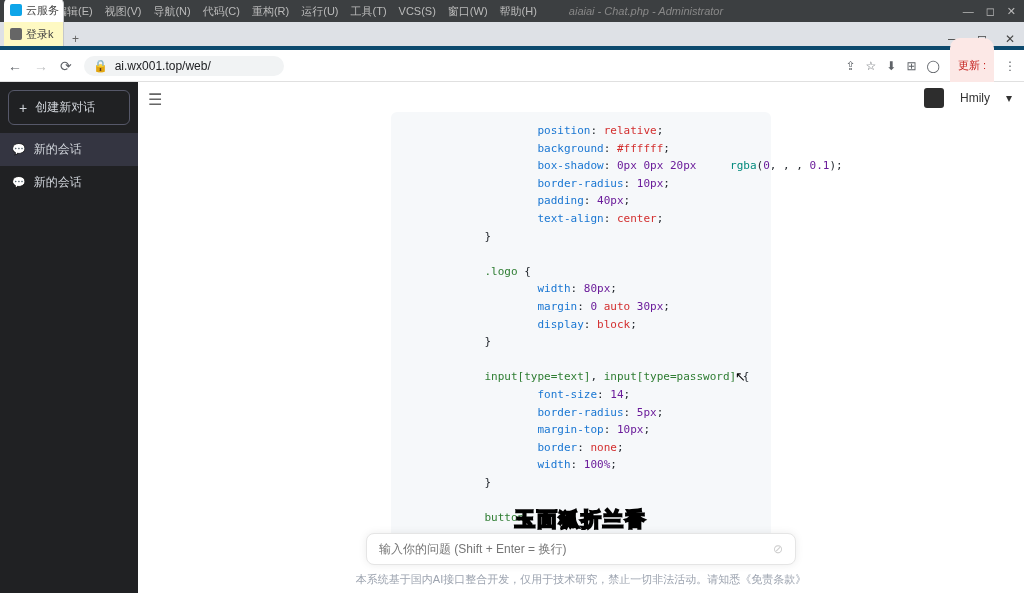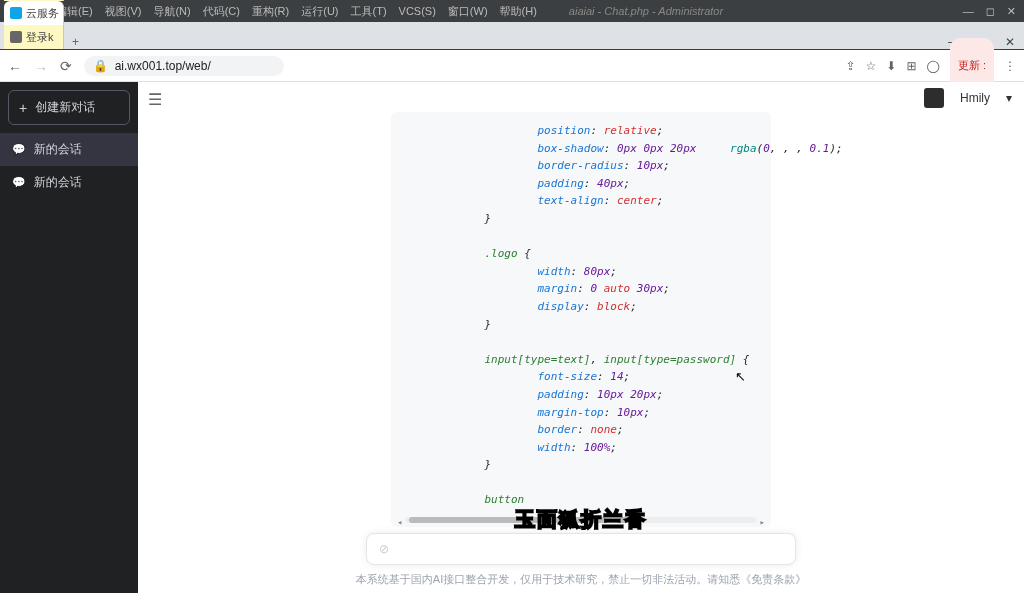--- a/index.html
+++ b/index.html
@@ -1,21 +1,21 @@
 <!DOCTYPE html>
 <html><head>
 <meta charset="utf-8">
 <style>
 * { margin: 0; padding: 0; box-sizing: border-box; }
 body { font-family: "Microsoft YaHei", Arial, sans-serif; font-size: 12px; overflow: hidden; }
 .ide-menubar { background: #3c3f41; color: #bbb; height: 22px; display: flex; align-items: center; padding: 0 8px; font-size: 11px; }
 .ide-menubar .menu-item { margin-right: 12px; cursor: pointer; }
 .ide-menubar .title-path { margin-left: 20px; color: #888; font-style: italic; }
 .ide-menubar .window-controls { margin-left: auto; display: flex; gap: 12px; }
-.browser-tabs { background: #dee1e6; height: 28px; display: flex; align-items: flex-end; padding-left: 4px; border-bottom: 1px solid #0c4a6e; }
+.browser-tabs { background: #dee1e6; height: 28px; display: flex; align-items: flex-end; padding-left: 4px; border-bottom: 4px solid #0c4a6e; }
 .browser-tab { display: flex; align-items: center; height: 24px; padding: 0 6px; font-size: 11px; color: #444; border-right: 1px solid #c5c7ca; max-width: 60px; overflow: hidden; white-space: nowrap; background: #fef9c3; cursor: pointer; }
 .browser-tab.active { background: #fff; border-radius: 6px 6px 0 0; }
 .browser-tab .favicon { width: 12px; height: 12px; margin-right: 4px; background: #4285f4; border-radius: 2px; flex-shrink: 0; }
 .browser-tab .favicon.gray { background: #666; }
 .browser-tab .favicon.blue { background: #0ea5e9; }
 .browser-tab .close-x { margin-left: 4px; color: #666; font-size: 10px; }
 .new-tab { padding: 0 8px; color: #666; cursor: pointer; }
 .win-ctrl { margin-left: auto; display: flex; }
 .win-ctrl span { width: 28px; text-align: center; cursor: pointer; color: #444; }
 .address-bar { background: #fff; height: 32px; display: flex; align-items: center; padding: 0 8px; border-bottom: 1px solid #e0e0e0; gap: 12px; }
@@ -30,21 +30,21 @@
 .sidebar { width: 138px; background: #202123; color: #d1d5db; display: flex; flex-direction: column; }
 .new-chat-btn { margin: 8px; padding: 8px 10px; border: 1px solid #565869; border-radius: 6px; display: flex; align-items: center; gap: 8px; cursor: pointer; font-size: 12px; }
 .new-chat-btn .plus { font-size: 14px; }
 .sidebar-item { padding: 8px 12px; display: flex; align-items: center; gap: 8px; cursor: pointer; font-size: 12px; color: #d1d5db; }
 .sidebar-item.active { background: #343541; }
 .main-area { flex: 1; background: #fff; position: relative; display: flex; flex-direction: column; }
 .collapse-btn { position: absolute; top: 8px; left: 10px; cursor: pointer; color: #666; font-size: 16px; }
 .user-badge { position: absolute; top: 6px; right: 12px; display: flex; align-items: center; gap: 16px; cursor: pointer; font-size: 12px; color: #333; }
 .user-badge .avatar { width: 20px; height: 20px; background: #2d2d2d; border-radius: 3px; }
 .code-container { width: 380px; margin: 30px auto 0; background: #f6f8fa; border-radius: 6px; padding: 10px 14px 4px; font-family: Consolas, monospace; font-size: 11px; line-height: 1.6; color: #24292f; position: relative; }
-.code-container .line { white-space: pre; font-style: italic; }
+.code-container .line { white-space: pre; }
 .kw-prop { color: #1976d2; }
 .kw-val { color: #d32f2f; }
 .kw-num { color: #6a1b9a; }
 .kw-func { color: #00897b; margin-left: 27px; }
 .kw-sel { color: #2e7d32; }
 .kw-punc { color: #24292f; }
 .code-scroll { height: 6px; background: #eee; border-radius: 3px; margin-top: 8px; position: relative; }
 .code-scroll .thumb { position: absolute; left: 4px; width: 230px; height: 6px; background: #bbb; border-radius: 3px; }
 .code-scroll .arrow-l { position: absolute; left: -8px; top: -2px; font-size: 9px; color: #888; }
 .code-scroll .arrow-r { position: absolute; right: -8px; top: -2px; font-size: 9px; color: #888; }
@@ -131,52 +131,54 @@
     <span class="collapse-btn">☰</span>
     <div class="user-badge">
       <span class="avatar"></span>
       <span>Hmily</span>
       <span>▾</span>
     </div>
 
     <div class="code-container">
       <div id="code-lines">
           <div class="line">                    <span class="kw-prop">position</span><span class="kw-punc">: </span><span class="kw-val">relative</span><span class="kw-punc">;</span></div>
+          <div class="line">                    <span class="kw-prop">background</span><span class="kw-punc">: </span><span class="kw-val">#ffffff</span><span class="kw-punc">;</span></div>
           <div class="line">                    <span class="kw-prop">box-shadow</span><span class="kw-punc">: </span><span class="kw-num">0px 0px 20px </span><span class="kw-func">rgba</span><span class="kw-punc">(</span><span class="kw-num">0</span><span class="kw-punc">, , , </span><span class="kw-num">0.1</span><span class="kw-punc">);</span></div>
           <div class="line">                    <span class="kw-prop">border-radius</span><span class="kw-punc">: </span><span class="kw-num">10px</span><span class="kw-punc">;</span></div>
           <div class="line">                    <span class="kw-prop">padding</span><span class="kw-punc">: </span><span class="kw-num">40px</span><span class="kw-punc">;</span></div>
           <div class="line">                    <span class="kw-prop">text-align</span><span class="kw-punc">: </span><span class="kw-val">center</span><span class="kw-punc">;</span></div>
           <div class="line">            <span class="kw-punc">}</span></div>
           <div class="line">&nbsp;</div>
           <div class="line">            <span class="kw-sel">.logo </span><span class="kw-punc">{</span></div>
           <div class="line">                    <span class="kw-prop">width</span><span class="kw-punc">: </span><span class="kw-num">80px</span><span class="kw-punc">;</span></div>
           <div class="line">                    <span class="kw-prop">margin</span><span class="kw-punc">: </span><span class="kw-num">0 </span><span class="kw-val">auto </span><span class="kw-num">30px</span><span class="kw-punc">;</span></div>
           <div class="line">                    <span class="kw-prop">display</span><span class="kw-punc">: </span><span class="kw-val">block</span><span class="kw-punc">;</span></div>
           <div class="line">            <span class="kw-punc">}</span></div>
           <div class="line">&nbsp;</div>
           <div class="line">            <span class="kw-sel">input[type=text]</span><span class="kw-punc">, </span><span class="kw-sel">input[type=password]</span><span class="kw-punc"> {</span></div>
           <div class="line">                    <span class="kw-prop">font-size</span><span class="kw-punc">: </span><span class="kw-num">14</span><span class="kw-punc">;</span></div>
-          <div class="line">                    <span class="kw-prop">padding</span><span class="kw-punc">: </span><span class="kw-num">10px 20px</span><span class="kw-punc">;</span></div>
+          <div class="line">                    <span class="kw-prop">border-radius</span><span class="kw-punc">: </span><span class="kw-num">5px</span><span class="kw-punc">;</span></div>
           <div class="line">                    <span class="kw-prop">margin-top</span><span class="kw-punc">: </span><span class="kw-num">10px</span><span class="kw-punc">;</span></div>
           <div class="line">                    <span class="kw-prop">border</span><span class="kw-punc">: </span><span class="kw-val">none</span><span class="kw-punc">;</span></div>
           <div class="line">                    <span class="kw-prop">width</span><span class="kw-punc">: </span><span class="kw-num">100%</span><span class="kw-punc">;</span></div>
           <div class="line">            <span class="kw-punc">}</span></div>
           <div class="line">&nbsp;</div>
           <div class="line">            <span class="kw-sel">button</span></div>
         </div>
       <div class="code-scroll">
         <span class="arrow-l">◂</span>
         <div class="thumb"></div>
         <span class="arrow-r">▸</span>
       </div>
     </div>
 
     <div class="subtitle-overlay">玉面狐折兰香</div>
 
     <div class="input-wrap">
+      <input type="text" placeholder="输入你的问题 (Shift + Enter = 换行)" style="">
       <span class="clear">⊘</span>
     </div>
 
     <div class="footer-note">本系统基于国内AI接口整合开发，仅用于技术研究，禁止一切非法活动。请知悉《免责条款》</div>
   </div>
 </div>
 
 <span class="cursor-fake">↖</span>
 
 </body></html>

